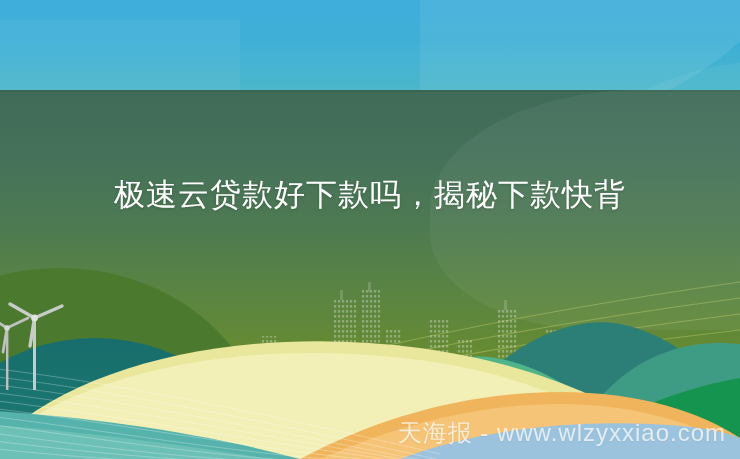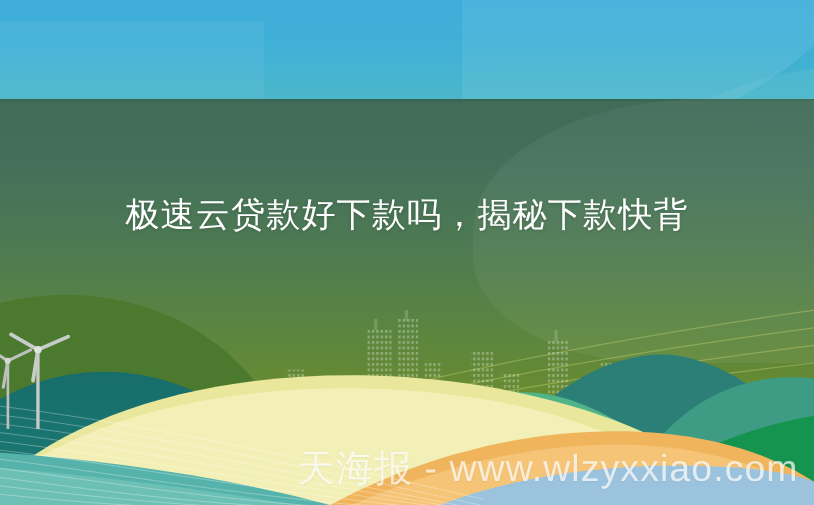--- a/index.html
+++ b/index.html
@@ -156,21 +156,21 @@
     text-shadow: 0 1px 3px rgba(0,0,0,0.18);
     z-index: 40;
   }
   .title-line { display: block; white-space: nowrap; }
 
   
   .watermark {
     position: absolute;
     right: 14px; bottom: 10px;
     color: rgba(255,255,255,0.72);
-    font-size: 34px;
+    font-size: 24px;
     letter-spacing: 1px;
     white-space: nowrap;
     z-index: 50;
     text-shadow: 0 1px 2px rgba(0,0,0,0.05);
   }
 </style>
 </head>
 <body>
 
 <div id="poster">

